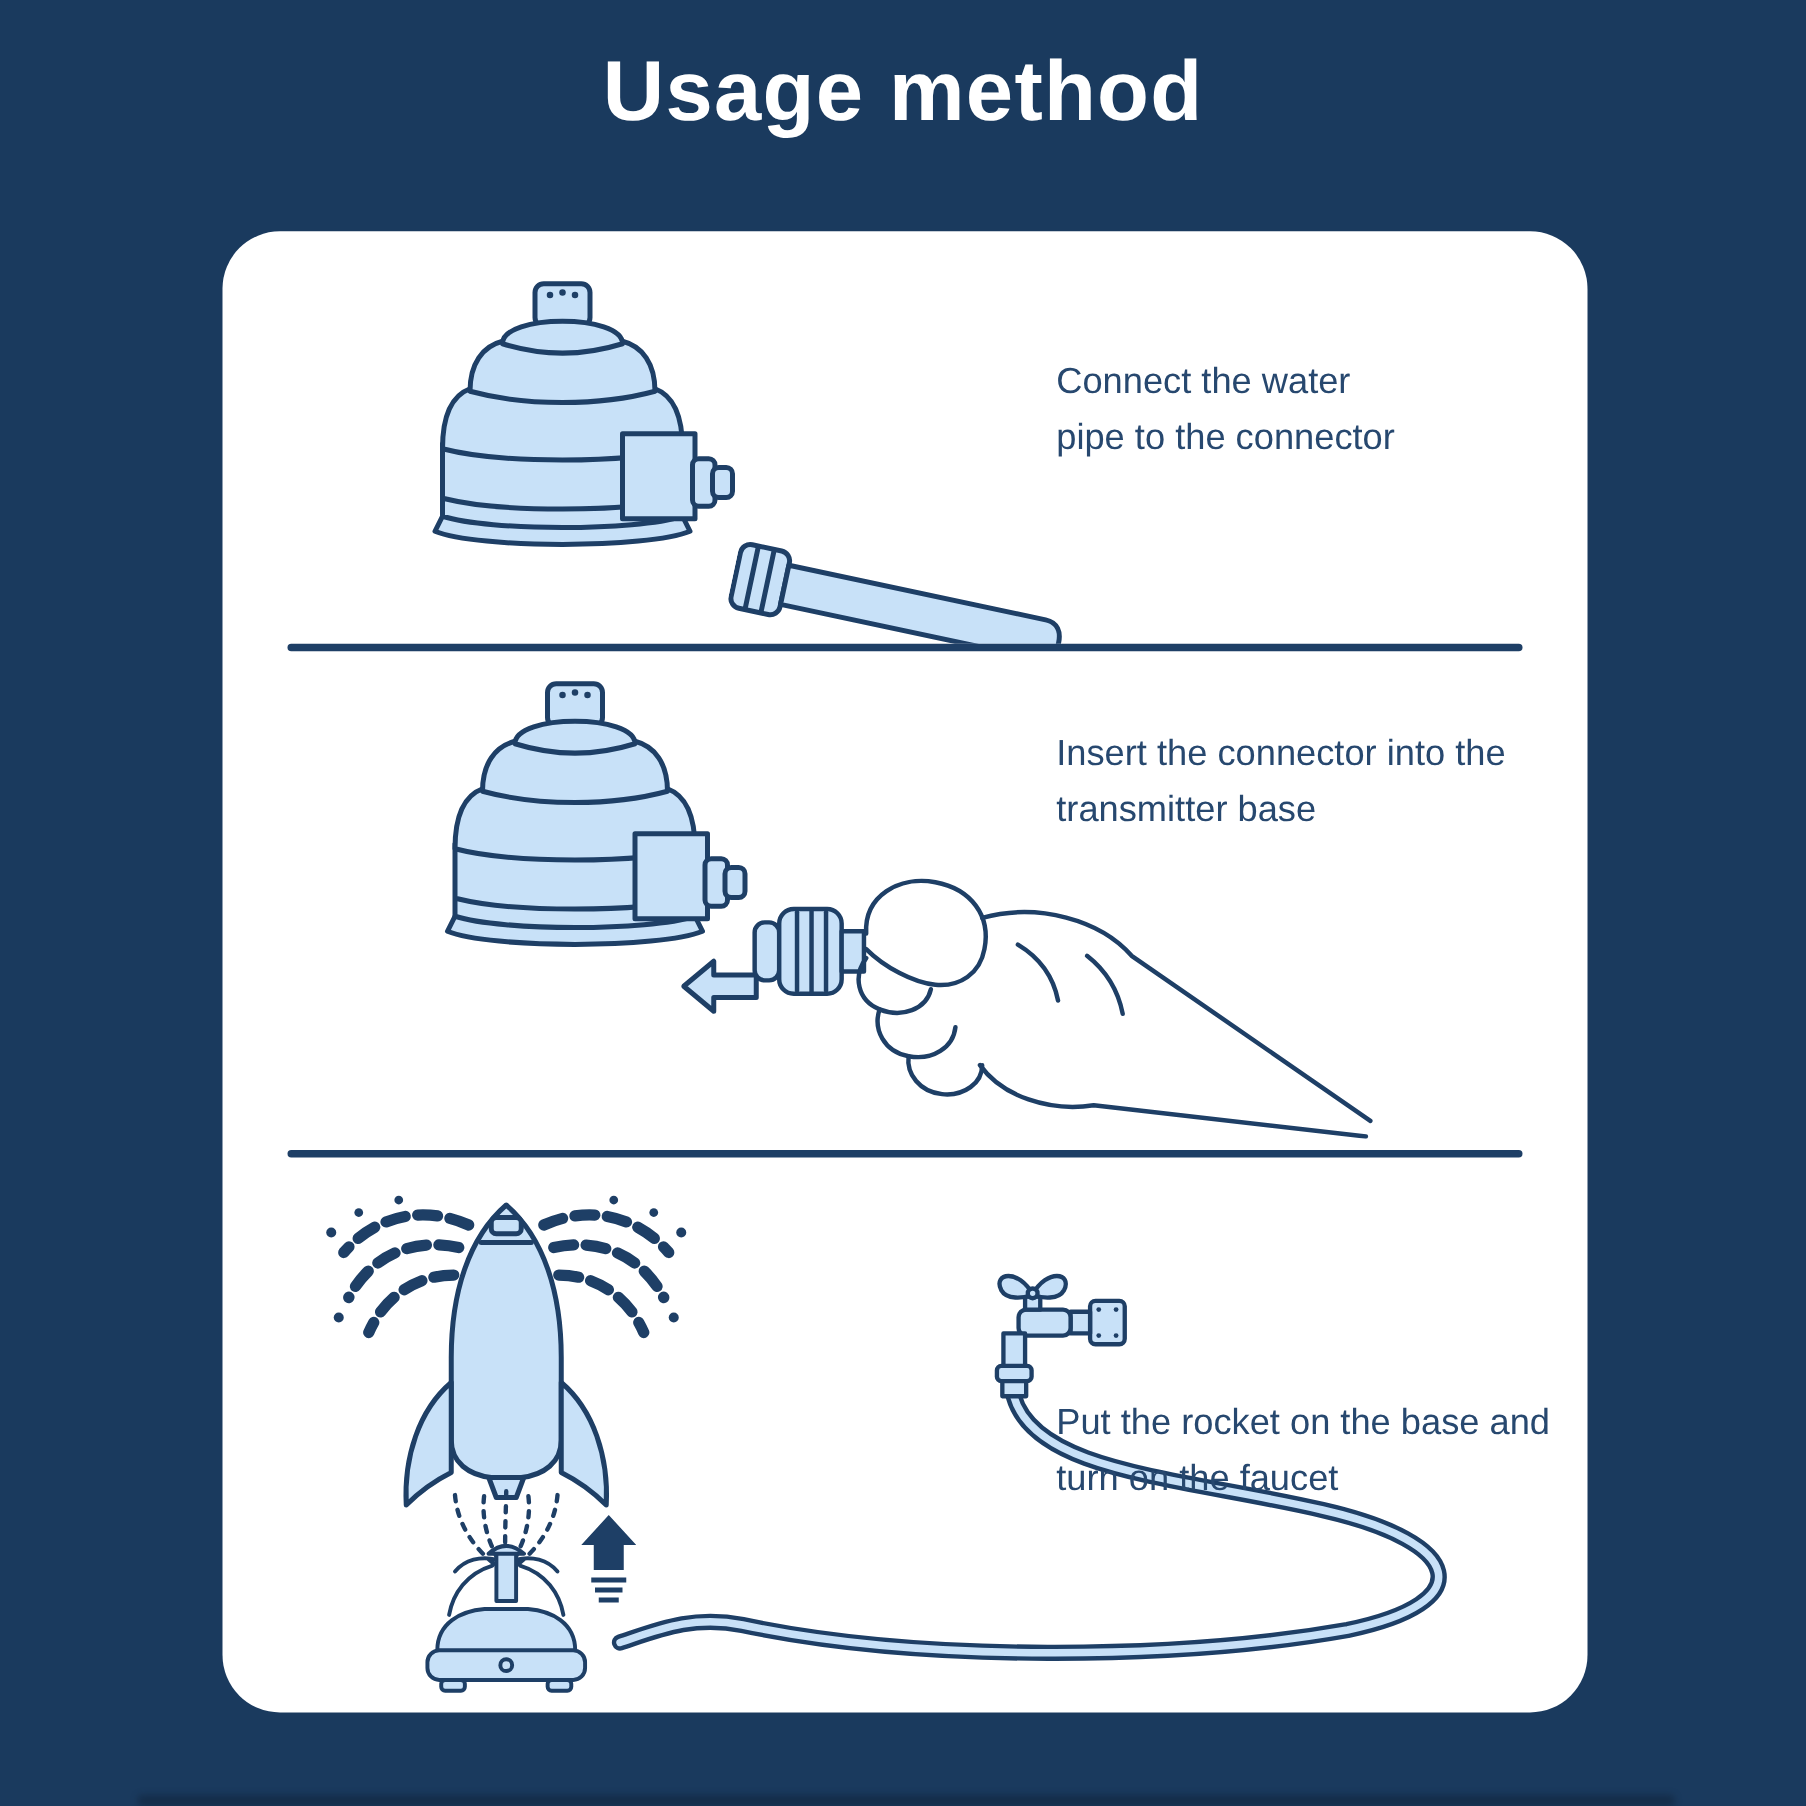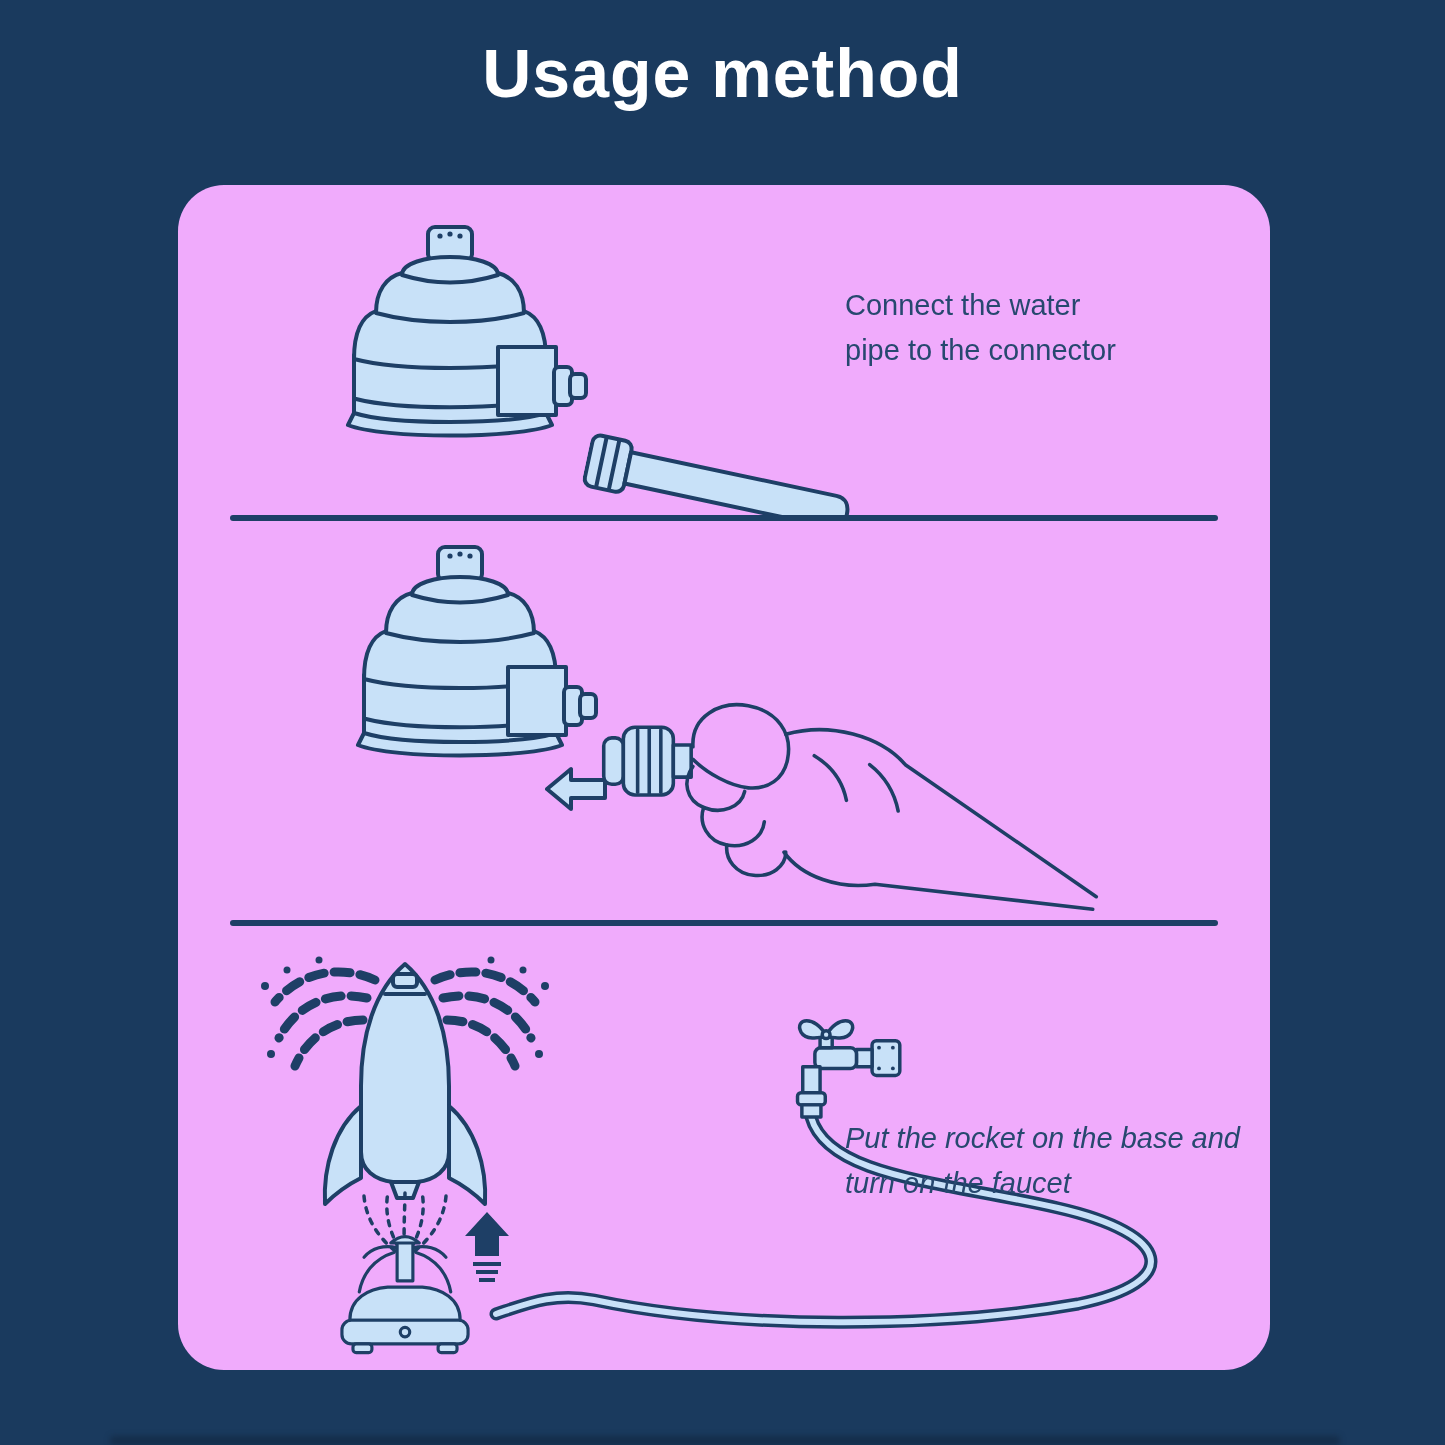--- a/index.html
+++ b/index.html
@@ -8,39 +8,39 @@
     background:#1a3a5e;
     font-family:"Liberation Sans", sans-serif;
   }
   .title{
     position:absolute;top:34px;left:0;width:100%;
     text-align:center;font-size:68px;font-weight:700;color:#ffffff;
     letter-spacing:1px;
   }
   .panel{
     position:absolute;left:178px;top:185px;width:1092px;height:1185px;
-    background:#f0abfc;border-radius:46px;
+    background:#ffffff;border-radius:46px;
   }
   .row{position:absolute;left:52px;width:988px;}
   .row-1{top:0;height:330px;}
   .row-2{top:336px;height:399px;}
   .row-3{top:741px;height:444px;}
   .row svg.layer{position:absolute;left:0;top:0;}
   .divider{
     position:absolute;left:52px;width:988px;height:6px;
     background:#1e3f66;border-radius:3px;
   }
   .divider-1{top:330px;}
   .divider-2{top:735px;}
   .caption{
     position:absolute;font-size:29px;line-height:1.55;color:#27486f;
   }
   .caption-1{left:615px;top:98px;width:285px;}
   .caption-2{left:615px;top:60px;width:405px;}
-  .caption-3{left:615px;top:190px;width:440px;font-style:italic;}
+  .caption-3{left:615px;top:190px;width:440px;}
   .watermark{
     position:absolute;left:110px;bottom:0;width:1230px;height:9px;
     background:rgba(10,20,35,0.35);filter:blur(3px);border-radius:4px;
   }
 </style>
 </head>
 <body>
 
 <svg width="0" height="0" style="position:absolute" aria-hidden="true">
   <defs>
@@ -175,20 +175,21 @@
   </div>
 
   <div class="divider divider-1"></div>
 
   <div class="row row-2">
     <svg class="layer" width="988" height="399">
       <use href="#sym-device" x="80" y="12" width="300" height="250"></use>
       <use href="#sym-arrow-left" x="315" y="244" width="64" height="48"></use>
       <use href="#sym-hand" x="370" y="158" width="500" height="232"></use>
     </svg>
+    <div class="caption caption-2">Insert the connector into the transmitter base</div>
   </div>
 
   <div class="divider divider-2"></div>
 
   <div class="row row-3">
     <svg class="layer" width="988" height="444">
 
       <g>
         <path d="M581,191 C598,252 716,256 828,282 C942,308 954,356 848,378 C712,402 506,404 364,374 C324,366 296,378 266,388" fill="none" stroke="#1e3f66" stroke-width="13" stroke-linecap="round"></path>
         <path d="M581,191 C598,252 716,256 828,282 C942,308 954,356 848,378 C712,402 506,404 364,374 C324,366 296,378 266,388" fill="none" stroke="#c8e1f8" stroke-width="6" stroke-linecap="round"></path>

